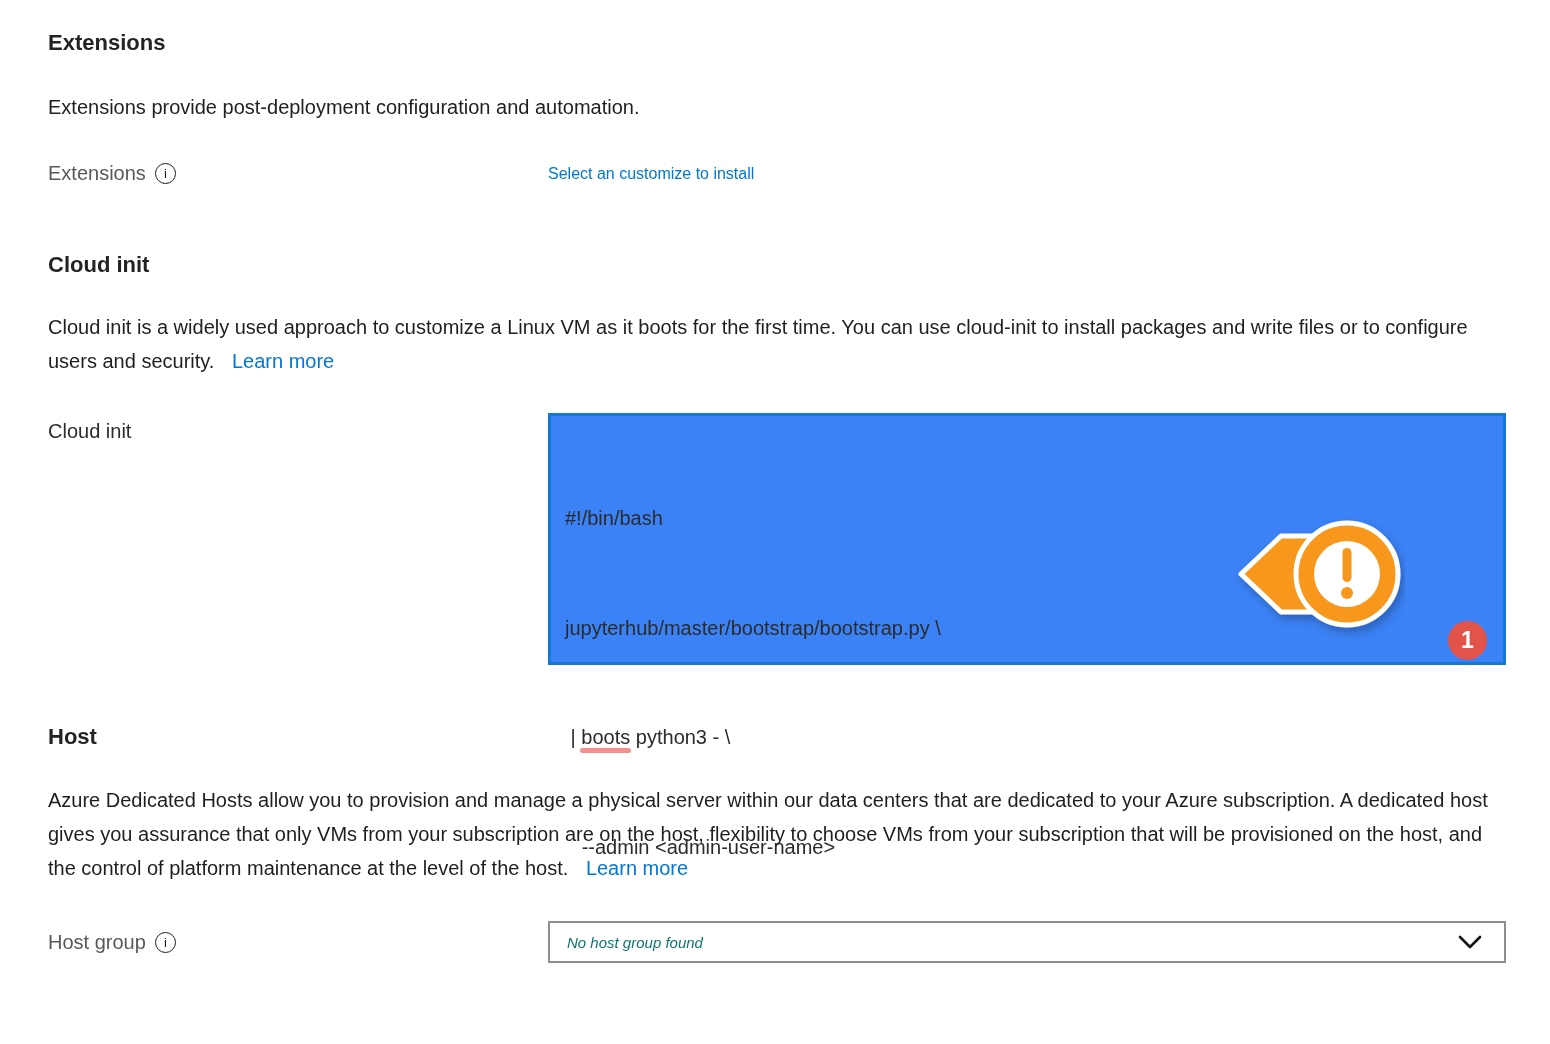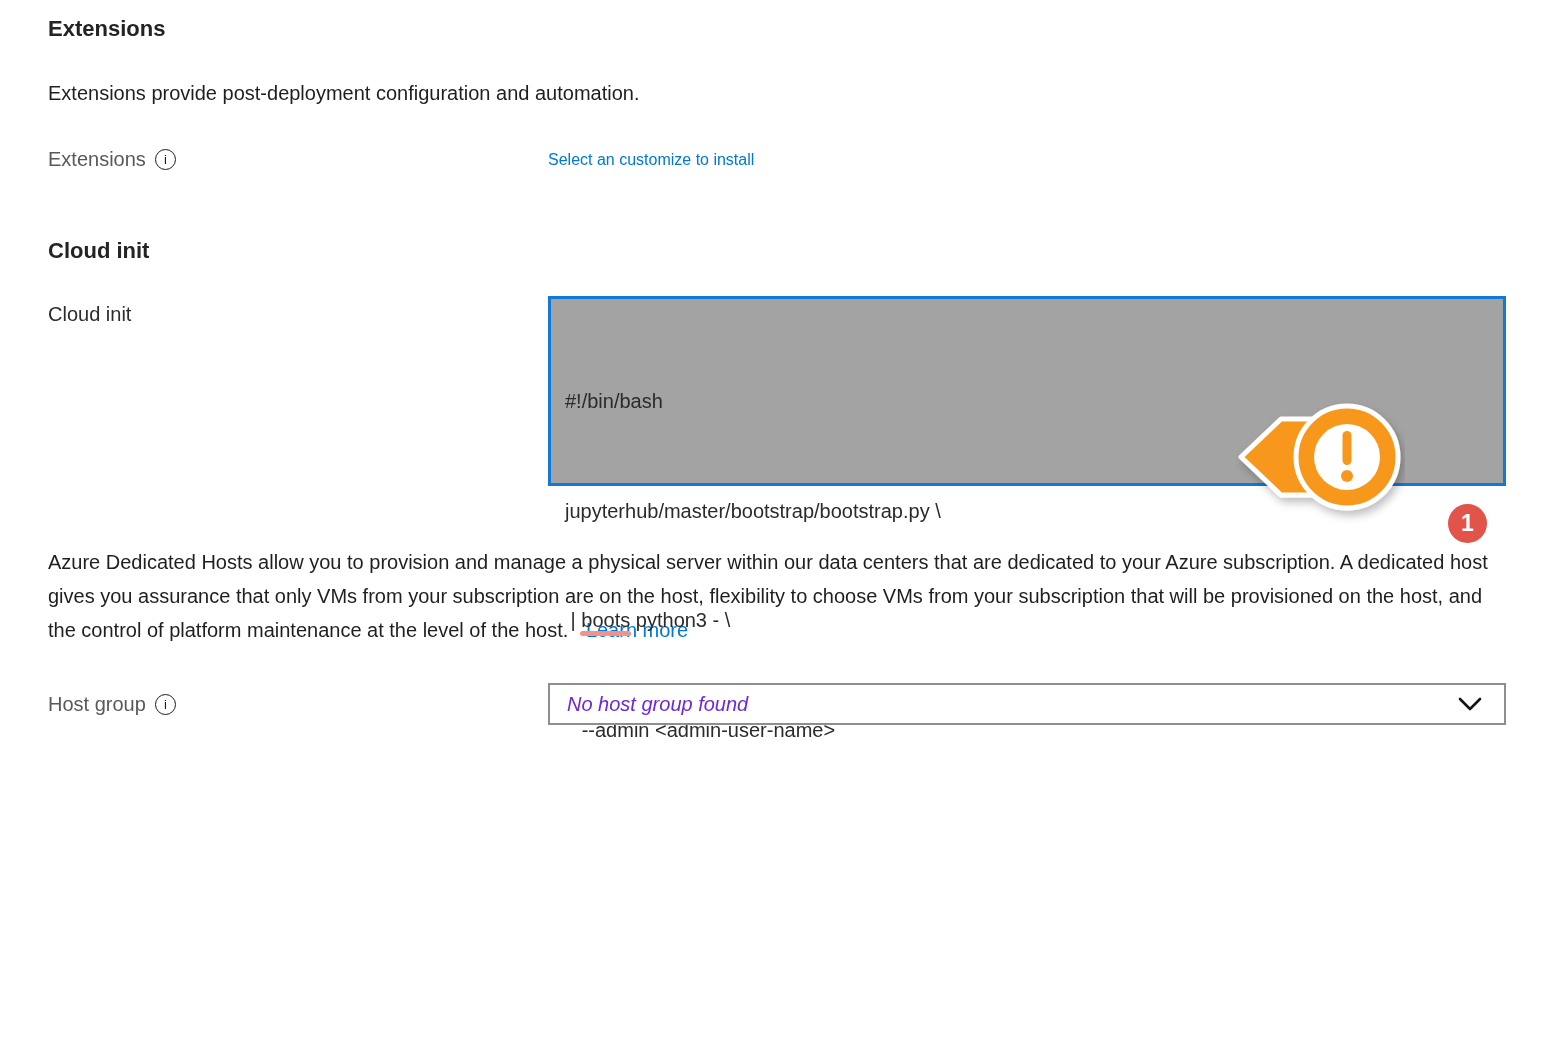--- a/index.html
+++ b/index.html
@@ -5,21 +5,21 @@
   html, body {
     margin: 0;
     padding: 0;
     background: #ffffff;
   }
   .page {
     position: relative;
     width: 1550px;
     height: 1044px;
     box-sizing: border-box;
-    padding: 16px 42px 0 48px;
+    padding: 30px 42px 0 48px;
     background: #ffffff;
     font-family: "Liberation Sans", "DejaVu Sans", sans-serif;
     color: #201f1e;
     overflow: hidden;
   }
   .section-title {
     margin: 0;
     font-size: 22px;
     line-height: 26px;
     font-weight: 700;
@@ -77,23 +77,23 @@
   #cloudinit-row       { margin-bottom: 59px; align-items: start; }
   #cloudinit-row .field-label { padding-top: 7px; }
   #host-title          { margin-bottom: 33px; }
   #host-desc           { margin-bottom: 36px; }
 
   
   .code-box {
     position: relative;
     box-sizing: border-box;
     width: 958px;
-    height: 190px;
+    height: 252px;
     border: 3px solid #1379d6;
-    background: #a3a3a3;
+    background: #3b82f6;
     padding: 11px 14px;
     cursor: text;
   }
   .code-text {
     font-family: "Liberation Sans", "DejaVu Sans", sans-serif;
     font-size: 20px;
     line-height: 36.5px;
     color: #2b2b2b;
     white-space: pre-wrap;
   }
@@ -143,23 +143,23 @@
     width: 958px;
     height: 42px;
     border: 2px solid #908e8c;
     background: #ffffff;
     display: flex;
     align-items: center;
     padding: 0 52px 0 17px;
     cursor: pointer;
   }
   .dropdown-value {
-    font-size: 20px;
+    font-size: 15px;
     font-style: italic;
-    color: #6d28d9;
+    color: #0f766e;
     white-space: nowrap;
   }
   .dropdown-chevron {
     position: absolute;
     right: 22px;
     top: 50%;
     transform: translateY(-50%);
     width: 24px;
     height: 14px;
   }
@@ -178,20 +178,24 @@
       <span>Extensions</span>
       <span class="info-icon">i</span>
     </span>
     <span>
       <a class="link">Select an customize to install</a>
     </span>
   </div>
 
   <h2 class="section-title" id="cloudinit-title">Cloud init</h2>
 
+  <p class="section-desc" id="cloudinit-desc">
+    <span>Cloud init is a widely used approach to customize a Linux VM as it boots for the first time. You can use cloud-init to install packages and write files or to configure users and security.</span>
+    <a class="link inline-link">Learn more</a>
+  </p>
 
   <div class="field-row" id="cloudinit-row">
     <span class="field-label dark">Cloud init</span>
 
     <div class="code-box">
       <div class="code-text">
         <div class="code-line">#!/bin/bash</div>
         <div class="code-line">jupyterhub/master/bootstrap/bootstrap.py \</div>
         <div class="code-line"><span> | </span><span class="misspelled">boots</span><span> python3 - \</span></div>
         <div class="code-line">   --admin &lt;admin-user-name&gt;</div>
@@ -209,20 +213,21 @@
           <circle cx="112" cy="66" r="33" fill="#ffffff"></circle>
           <rect x="107.5" y="40" width="9" height="34" rx="4.5" fill="#f7981d"></rect>
           <circle cx="112" cy="85" r="6" fill="#f7981d"></circle>
         </g>
       </svg>
 
       <div class="step-badge">1</div>
     </div>
   </div>
 
+  <h2 class="section-title" id="host-title">Host</h2>
 
   <p class="section-desc" id="host-desc">
     <span>Azure Dedicated Hosts allow you to provision and manage a physical server within our data centers that are dedicated to your Azure subscription. A dedicated host gives you assurance that only VMs from your subscription are on the host, flexibility to choose VMs from your subscription that will be provisioned on the host, and the control of platform maintenance at the level of the host.</span>
     <a class="link inline-link">Learn more</a>
   </p>
 
   <div class="field-row" id="hostgroup-row">
     <span class="field-label">
       <span>Host group</span>
       <span class="info-icon">i</span>

